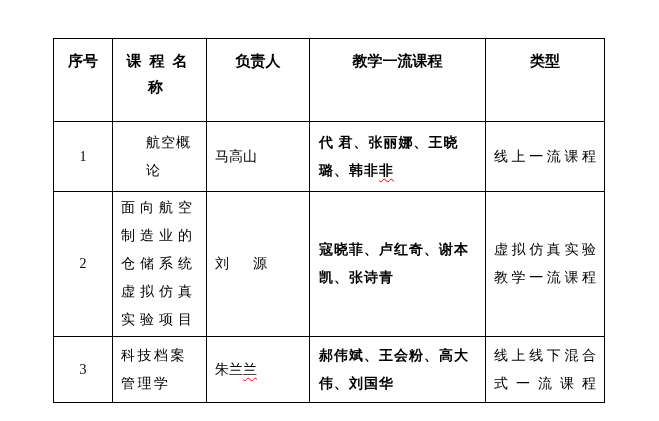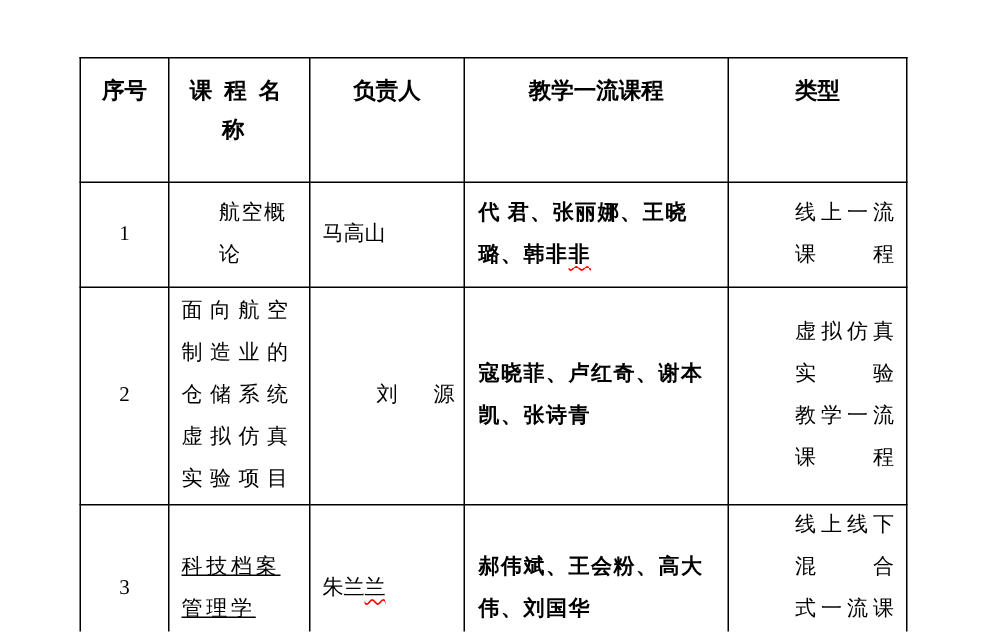--- a/index.html
+++ b/index.html
@@ -46,44 +46,42 @@
   .hdr-name-text {
     white-space: pre-line;
     letter-spacing: 8px;
     text-indent: 3px;
   }
 
   td.cell-num { text-align: center; padding: 0; }
 
   
   .ls1  { letter-spacing: 1px; margin-left: 25px; }
-  .ls25 { letter-spacing: 2.5px; text-decoration: underline; }
+  .ls25 { letter-spacing: 2.5px; }
   .name-spread {
     letter-spacing: 5px;
     line-height: 28px;
   }
 
   
   td.cell-members { padding: 0 9px; letter-spacing: 1px; font-weight: bold; }
 
   
   .justify-lines {
     white-space: pre-line;
     text-align: justify;
     text-align-last: justify;
-    margin-left: 36px;
   }
 
   
   .spread-name {
     display: inline-block;
     width: 52px;
     text-align: justify;
     text-align-last: justify;
-    margin-left: 36px;
   }
 
   
   .typo {
     text-decoration: underline;
     text-decoration-style: wavy;
     text-decoration-color: #ff0000;
     text-decoration-thickness: 1px;
     text-underline-offset: 3px;
   }

